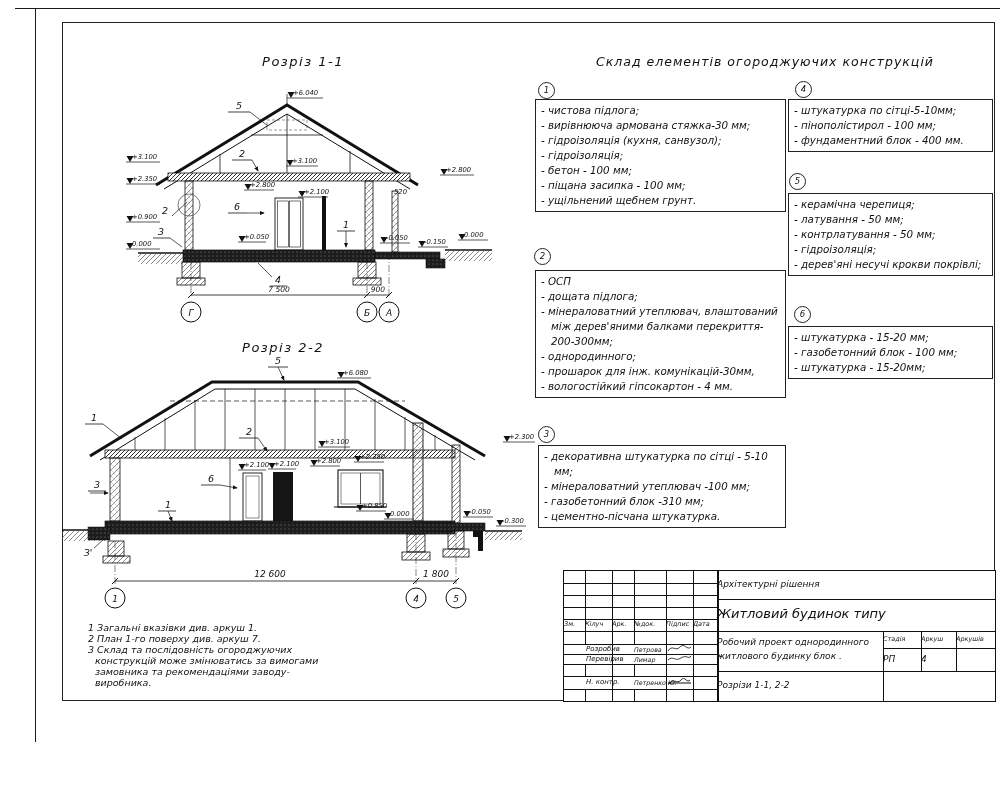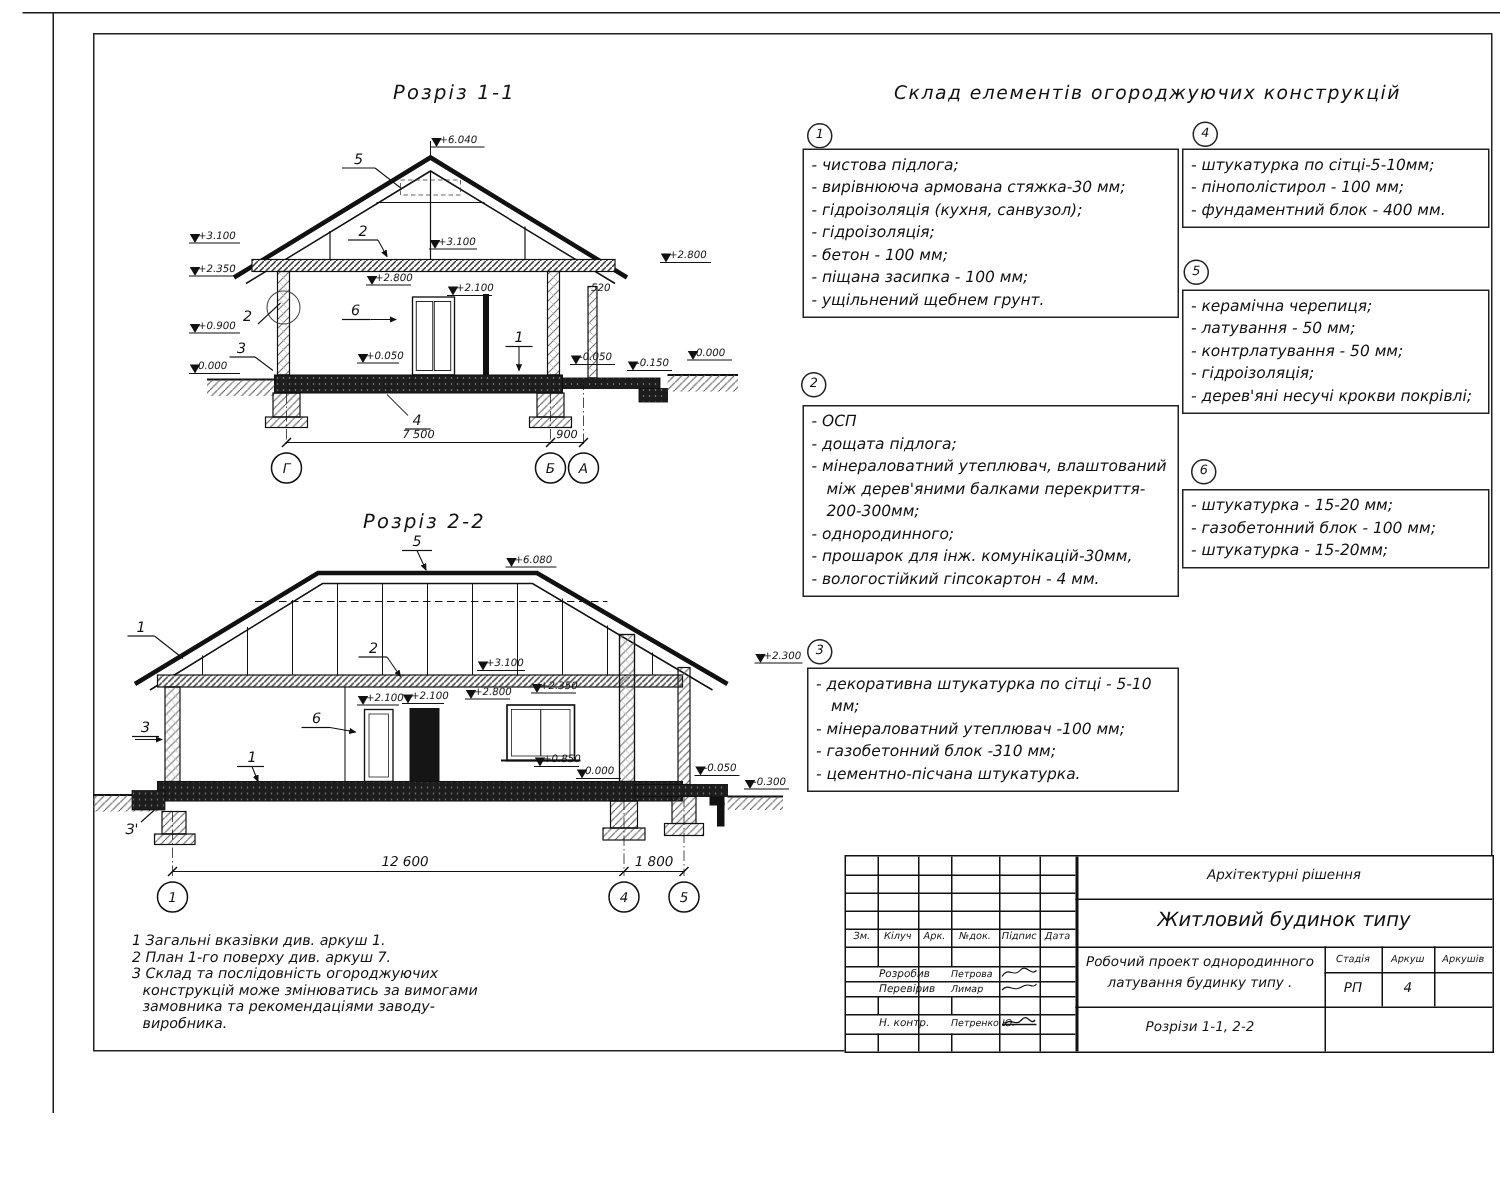--- a/index.html
+++ b/index.html
@@ -15,21 +15,21 @@
   .lg-box{position:absolute;border:1.1px solid #222;padding:3px 4px 3px 5px;background:#fff;}
   .li{font-style:italic;font-size:10.3px;line-height:15px;padding-left:10px;text-indent:-10px;white-space:normal;}
   
   .note{font-style:italic;font-size:9.5px;line-height:11px;padding-left:7px;text-indent:-7px;}
   
   .tb{position:absolute;border:1.6px solid #111;background:#fff;}
   .vl{position:absolute;width:1px;background:#111;}
   .vlh{position:absolute;width:1.6px;background:#111;}
   .hl{position:absolute;height:1px;background:#111;}
   .tb-t{position:absolute;font-style:italic;color:#111;white-space:nowrap;margin-left:20px;}
-  .tb-c{position:absolute;font-style:italic;color:#111;text-align:center;white-space:nowrap;}
+  .tb-c{position:absolute;font-style:italic;color:#111;text-align:left;white-space:nowrap;}
   svg{position:absolute;}
   svg text{font-family:"DejaVu Sans",sans-serif;fill:#111;}
 </style>
 </head>
 <body>
 
 <div class="line" style="left:15px;top:8px;width:985px;height:1px"></div>
 <div class="line" style="left:35px;top:8px;width:1px;height:734px"></div>
 
 <div class="frame" style="left:62px;top:22px;width:931px;height:677px"></div>
@@ -535,20 +535,20 @@
     <path d="M1 7 C6 2 8 9 14 5 S21 7 24 3" fill="none" stroke="#111" stroke-width="0.8"></path>
     </svg>
   <svg style="left:103px;top:104px" width="25" height="12" viewBox="0 0 25 12">
     <path d="M2 9 C6 2 10 10 14 5 S20 9 23 5" fill="none" stroke="#111" stroke-width="0.9"></path>
     <line x1="1" y1="8" x2="24" y2="8" stroke="#111" stroke-width="1"></line>
     </svg>
 
   <div class="tb-c" style="left:153px;width:278px;top:8px;font-size:9px">Архітектурні рішення</div>
   <div class="tb-c" style="left:153px;width:278px;top:35px;font-size:13px">Житловий будинок типу</div>
   <div class="tb-c" style="left:153px;width:166px;top:66px;font-size:9px">Робочий проект однородинного</div>
-  <div class="tb-c" style="left:153px;width:166px;top:80px;font-size:9px">латування будинку типу .</div>
+  <div class="tb-c" style="left:153px;width:166px;top:80px;font-size:9px">житлового будинку блок .</div>
   <div class="tb-c" style="left:153px;width:166px;top:109px;font-size:9px">Розрізи 1-1, 2-2</div>
   <div class="tb-c" style="left:319px;width:38px;top:64px;font-size:6.5px">Стадія</div>
   <div class="tb-c" style="left:357px;width:35px;top:64px;font-size:6.5px">Аркуш</div>
   <div class="tb-c" style="left:392px;width:39px;top:64px;font-size:6.5px">Аркушів</div>
   <div class="tb-c" style="left:319px;width:38px;top:83px;font-size:9px">РП</div>
   <div class="tb-c" style="left:357px;width:35px;top:83px;font-size:9px">4</div>
 </div>
 
 </body></html>

